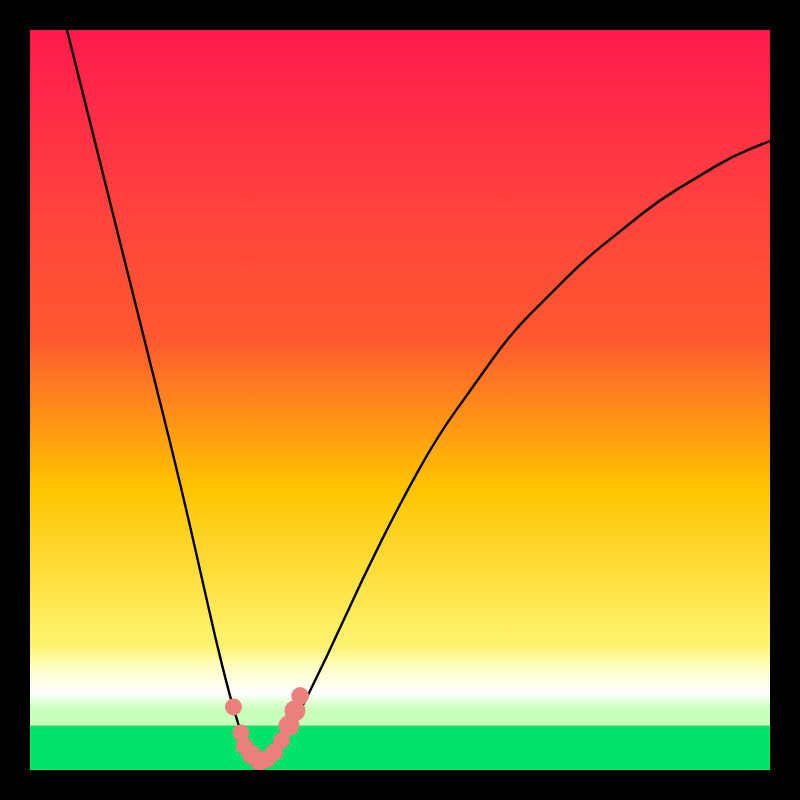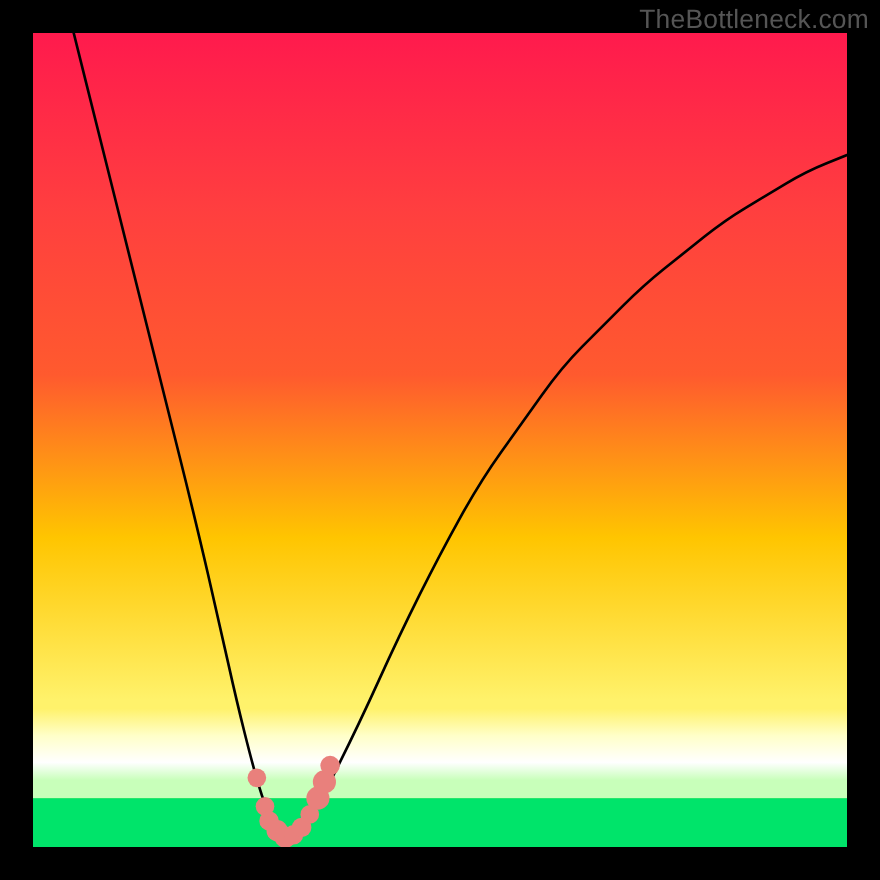--- a/index.html
+++ b/index.html
@@ -35,21 +35,20 @@
     height: 740px;
   }
   svg {
     display: block;
   }
 </style>
 </head>
 <body>
 <div class="outer">
 
-  <div class="watermark">TheBottleneck.com</div>
 
   <div class="plot-wrap">
     <svg id="chart-svg" width="740" height="740" viewBox="0 0 740 740" preserveAspectRatio="none">
         <defs>
           <linearGradient id="bg-grad" x1="0" y1="0" x2="0" y2="1">
             <stop offset="0%" stop-color="#ff1a4d"></stop>
             <stop offset="22%" stop-color="#ff3f3f"></stop>
             <stop offset="42%" stop-color="#ff5a2e"></stop>
             <stop offset="62%" stop-color="#ffc500"></stop>
             <stop offset="82%" stop-color="#fff26b"></stop>

